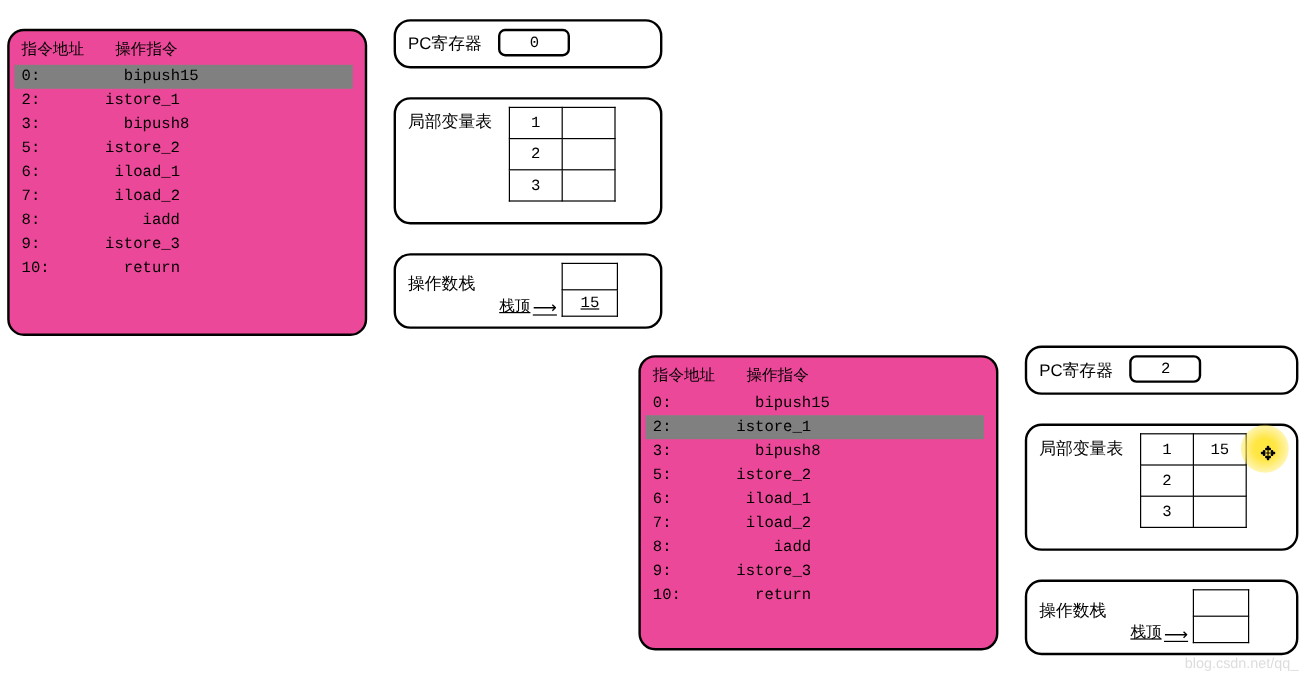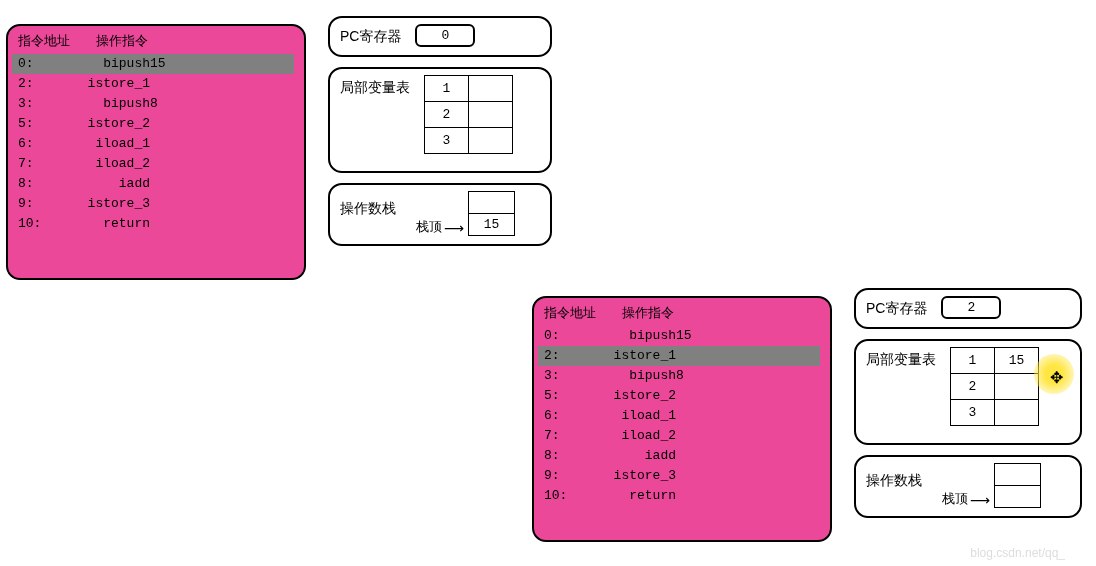--- a/index.html
+++ b/index.html
@@ -43,21 +43,21 @@
     padding-left: 6px;
     width: calc(100% + 6px);
   }
   .side-row {
     display: flex;
     align-items: flex-start;
     border: 2px solid #000;
     border-radius: 14px;
     padding: 6px 10px 8px 10px;
     background: #fff;
-    margin-bottom: 10px;
+    margin-bottom: 24px;
   }
   .side-label {
     font-size: 14px;
     margin-right: 14px;
     padding-top: 4px;
     white-space: nowrap;
   }
   .valuebox {
     border: 2px solid #000;
     border-radius: 6px;
@@ -74,20 +74,21 @@
     border: 1.5px solid #000;
     width: 44px;
     height: 26px;
     text-align: center;
     position: relative;
   }
   .stackwrap {
     display: flex;
     align-items: flex-end;
     margin-left: auto;
+    text-decoration: underline;
   }
   .stacklabel {
     font-family: Arial, sans-serif;
     font-size: 13px;
     margin-right: 2px;
   }
   .arrow {
     font-family: Arial;
     font-size: 14px;
     margin-right: 4px;
@@ -113,21 +114,21 @@
     pointer-events: none;
   }
   .cursor {
     position: absolute;
     z-index: 6;
     pointer-events: none;
     font-size: 16px;
   }
   .watermark {
     position: absolute;
-    right: 31px;
+    right: 14px;
     bottom: 6px;
     color: #ddd;
     font-size: 12px;
     font-family: Arial, sans-serif;
   }
 </style>
 </head>
 <body>
 
 <div class="panel box" style="left:6px; top:24px; width:300px; height:256px;">

